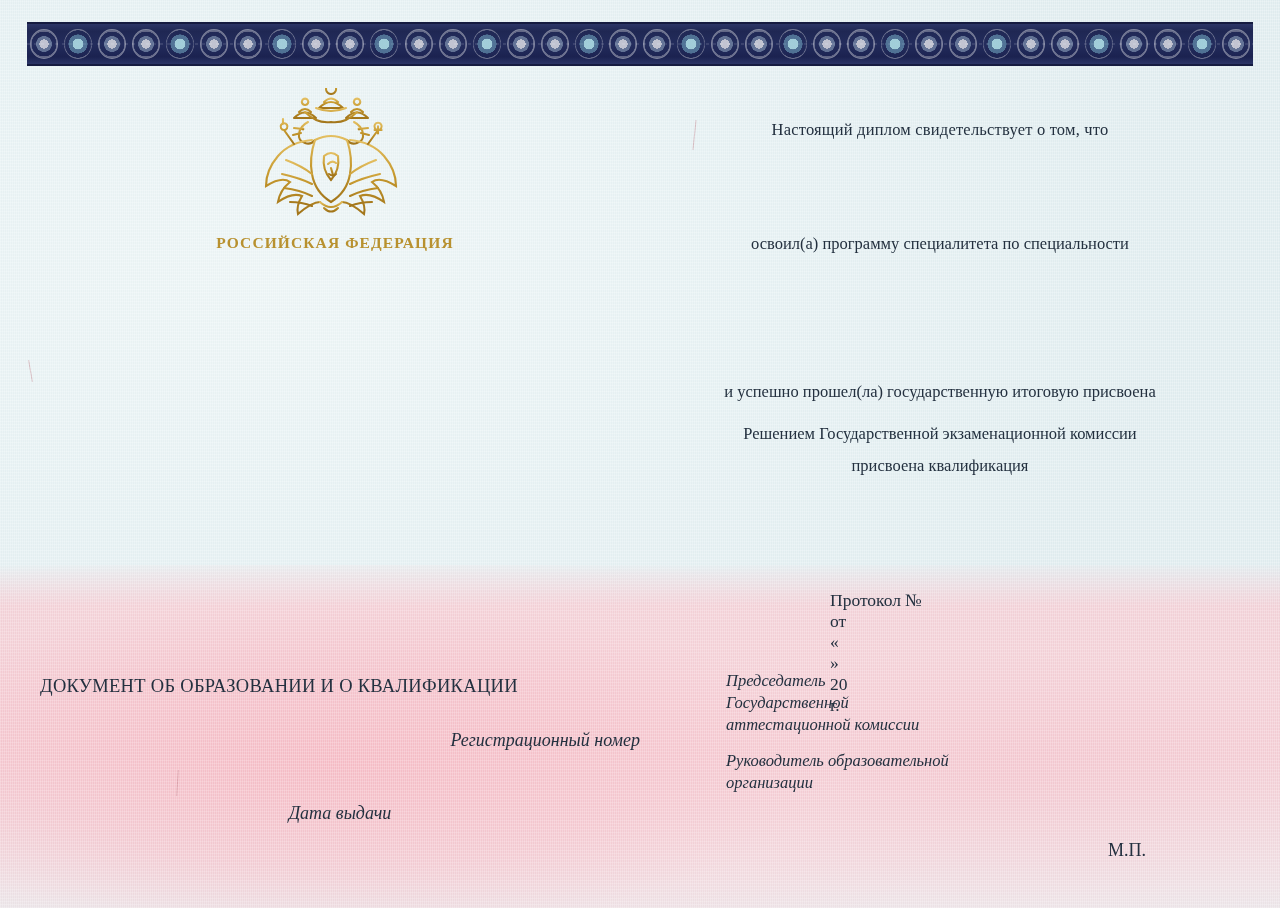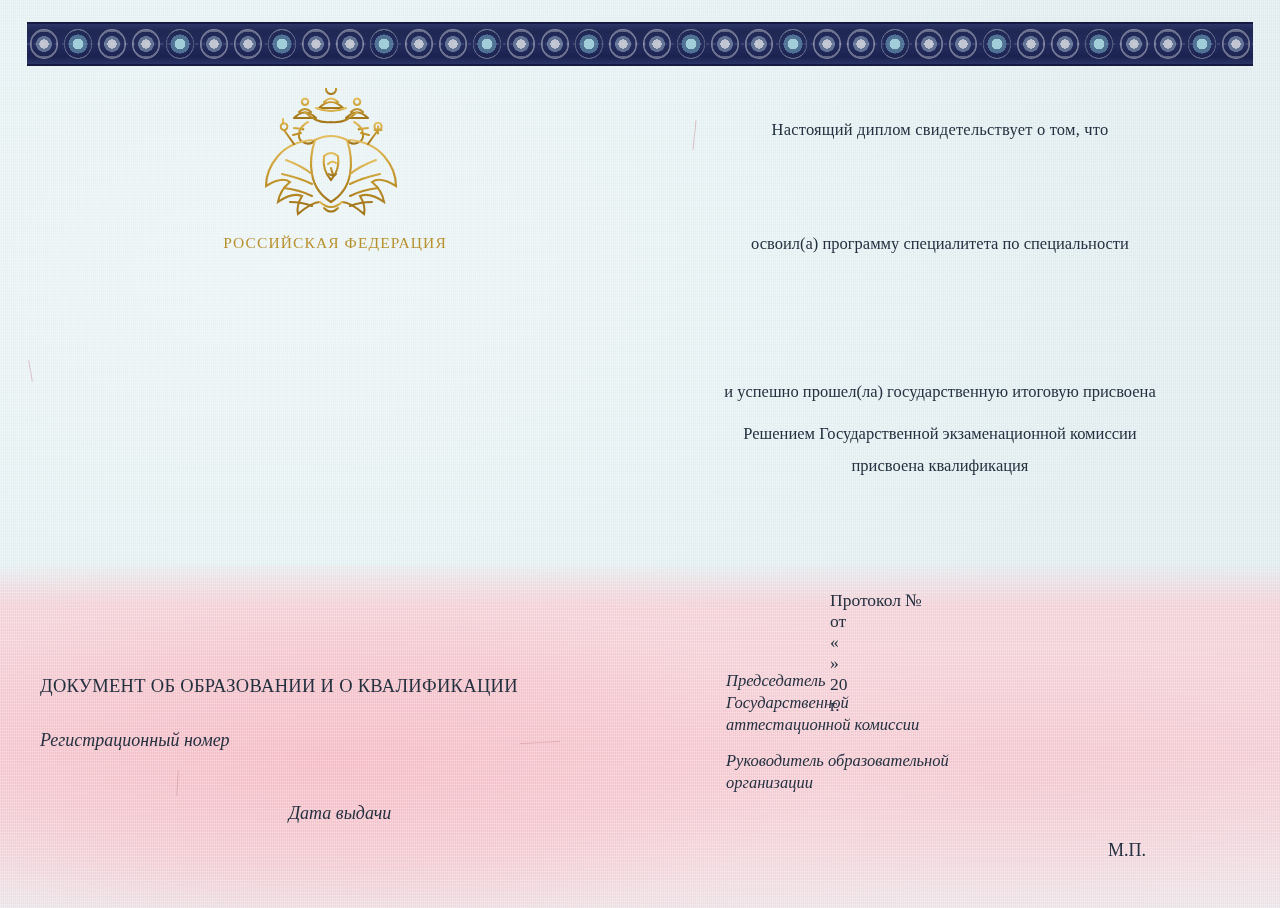--- a/index.html
+++ b/index.html
@@ -98,20 +98,21 @@
   .rf-label {
     position: absolute;
     left: 145px;
     top: 234px;
     width: 380px;
     text-align: center;
     font-size: 15.5px;
     letter-spacing: 1.1px;
     color: #b8912f;
     font-family: "Liberation Serif", serif;
+    font-weight: bold;
   }
   .diploma-title {
     position: absolute;
     left: 60px;
     top: 432px;
     width: 560px;
     text-align: center;
     line-height: 1.02;
   }
   .diploma-title .l1 {
@@ -145,21 +146,21 @@
     text-align: left;
     font-size: 18.5px;
     letter-spacing: .3px;
     color: #23303f;
   }
   .reg-num {
     position: absolute;
     left: 40px;
     top: 730px;
     width: 600px;
-    text-align: left;
+    text-align: right;
     font-size: 18px;
     font-style: italic;
     color: #23303f;
   }
   .issue-date {
     position: absolute;
     left: 40px;
     top: 803px;
     width: 600px;
     text-align: center;

